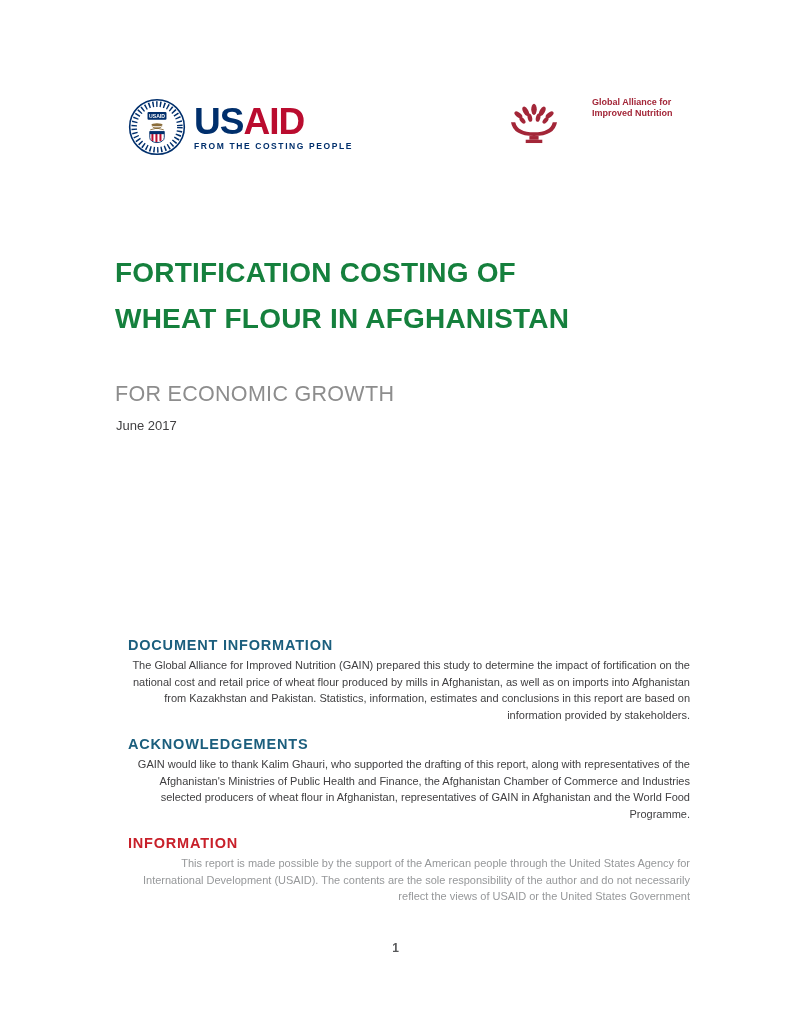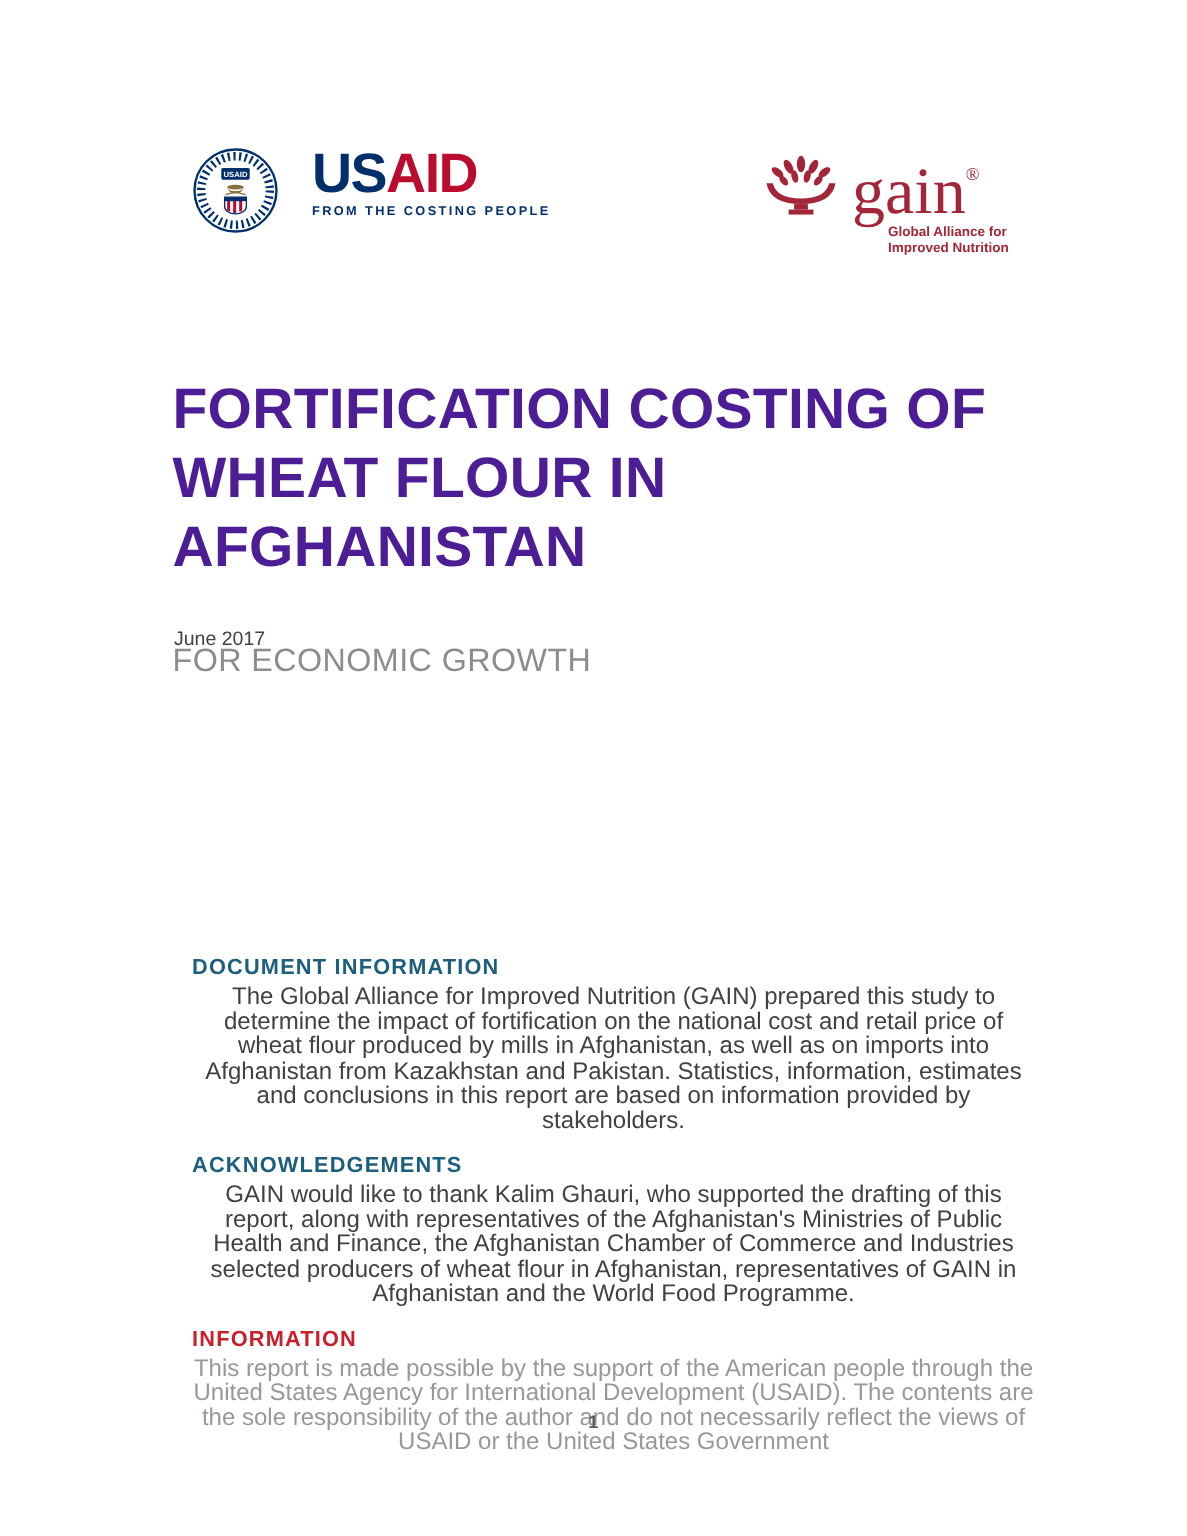--- a/index.html
+++ b/index.html
@@ -9,22 +9,22 @@
     height: 1024px;
     background: #ffffff;
     font-family: "Liberation Sans", sans-serif;
     overflow: hidden;
   }
 
   
   .usaid-logo {
     position: absolute;
     left: 128px; top: 98px;
-    display: flex; align-items: flex-start;
-    gap: 22px;
+    display: flex; align-items: center;
+    gap: 8px;
   }
   .usaid-seal { width: 58px; height: 58px; flex: 0 0 auto; }
   .usaid-text { display: flex; flex-direction: column; }
   .usaid-wordmark {
     font-size: 37px; font-weight: bold; letter-spacing: -1px;
     line-height: 36px;
     color: #002F6C;
     font-family: "Liberation Sans", sans-serif;
   }
   .usaid-wordmark .aid { color: #BA0C2F; }
@@ -52,22 +52,22 @@
     font-size: 9px; line-height: 11px;
     color: #A32638;
     margin-top: 1px;
     margin-left: 24px;
     font-weight: bold;
   }
 
   
   .title-block { position: absolute; left: 115px; top: 250px; width: 580px; }
   .report-title {
-    color: #4c1d95;
-    font-size: 38px; font-weight: bold;
+    color: #15803d;
+    font-size: 28px; font-weight: bold;
     line-height: 46px;
     letter-spacing: 0.2px;
     margin: 0;
   }
   .report-subtitle {
     color: #8D8D8D;
     font-size: 21.5px; font-weight: normal;
     line-height: 29px;
     letter-spacing: 0.3px;
     margin: 9px 0 0 0;
@@ -81,24 +81,24 @@
   .sections { position: absolute; left: 128px; top: 637px; width: 562px; }
   .section { margin-bottom: 13px; }
   .section-heading {
     font-size: 14.5px; font-weight: bold;
     letter-spacing: 0.8px;
     color: #1B5E7D;
     margin: 0 0 4px 0;
   }
   .section-heading.red { color: #C8202A; }
   .section-body {
-    font-size: 16px; line-height: 16.5px;
+    font-size: 11px; line-height: 16.5px;
     color: #414042;
     margin: 0;
-    text-align: center;
+    text-align: right;
   }
   .section-body.light { color: #96989A; }
 
   
   .page-number {
     position: absolute; left: 0; right: 0; top: 941px;
     text-align: center;
     font-size: 12px; font-weight: bold; color: #58595B;
   }
 </style>
@@ -146,21 +146,20 @@
         <ellipse cx="25.5" cy="17" rx="2.4" ry="4.6" transform="rotate(-14 25.5 17)"></ellipse>
         <ellipse cx="34.5" cy="17" rx="2.4" ry="4.6" transform="rotate(14 34.5 17)"></ellipse>
         <ellipse cx="17.5" cy="20" rx="2.3" ry="4.2" transform="rotate(-40 17.5 20)"></ellipse>
         <ellipse cx="42.5" cy="20" rx="2.3" ry="4.2" transform="rotate(40 42.5 20)"></ellipse>
         <path d="M5 22 q2.5 15 25 15 q22.5 0 25 -15 l-4.6 0 q-2.6 11 -20.4 11 q-17.8 0 -20.4 -11 z"></path>
         <rect x="25" y="37" width="10" height="4"></rect>
         <rect x="21" y="41" width="18" height="3.6"></rect>
       </g>
     </svg>
     <div class="gain-text">
-      <div class="gain-wordmark"><span>gain</span><sup>®</sup></div>
       <div class="gain-tagline">
         <div>Global Alliance for</div>
         <div>Improved Nutrition</div>
       </div>
     </div>
   </div>
 
   <div class="title-block">
     <h1 class="report-title">
       <span>FORTIFICATION COSTING OF</span><br>

